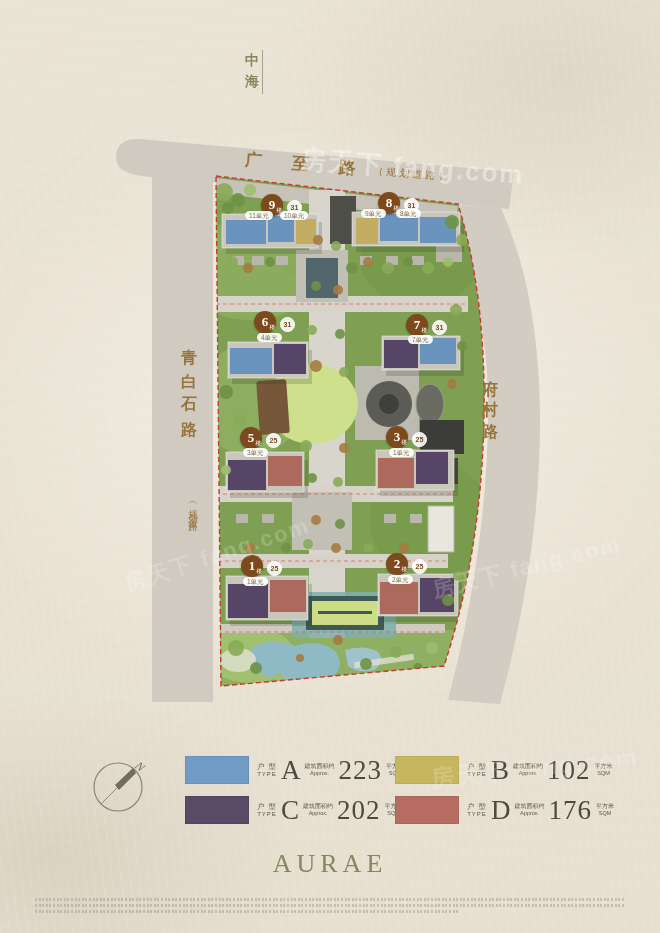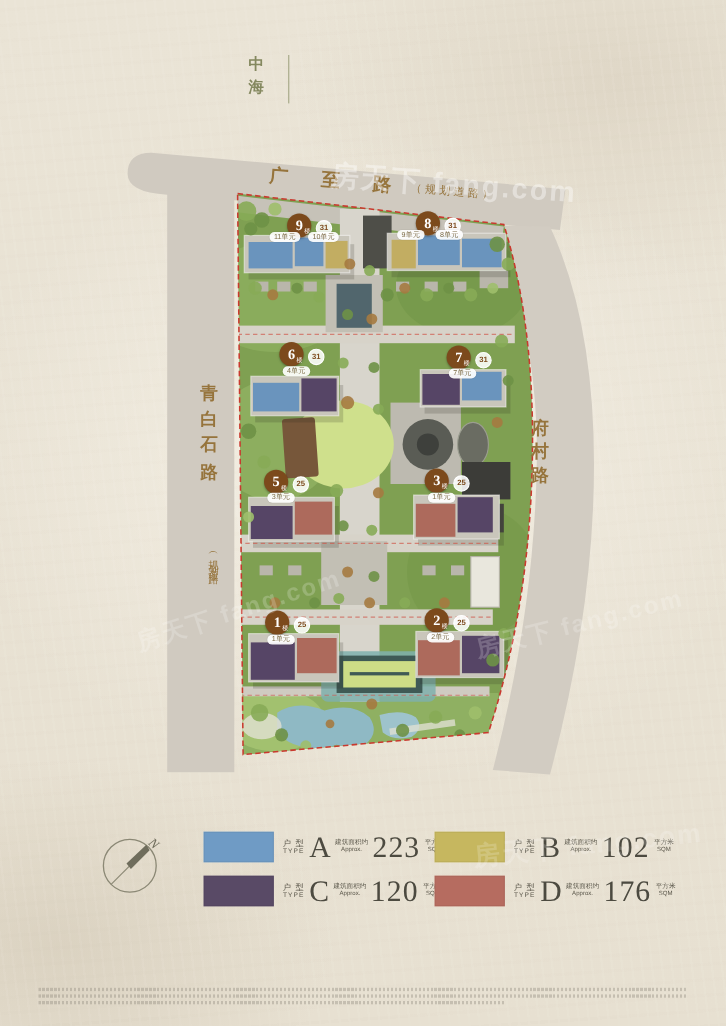--- a/index.html
+++ b/index.html
@@ -10,22 +10,22 @@
       radial-gradient(420px 260px at 85% 8%, rgba(214,204,186,.55), transparent 70%),
       radial-gradient(360px 240px at 8% 92%, rgba(206,196,176,.5), transparent 70%),
       radial-gradient(500px 400px at 50% 45%, rgba(255,252,244,.5), transparent 75%),
       linear-gradient(#eae4d6,#e7e0d1);}
   .texture{position:absolute;inset:0;opacity:.35;pointer-events:none;
     background:
       repeating-linear-gradient(83deg, rgba(255,255,255,.12) 0 2px, transparent 2px 9px),
       repeating-linear-gradient(-4deg, rgba(160,150,130,.05) 0 3px, transparent 3px 14px);}
   
   .title{position:absolute;top:44px;left:0;width:660px;height:58px;}
-  .brand-col{position:absolute;left:224px;top:6px;width:18px;color:#84885f;
-    font-family:Liberation Mono, monospace;font-size:14px;line-height:21px;
+  .brand-col{position:absolute;left:243px;top:6px;width:18px;color:#84885f;
+    font-family:Liberation Serif, serif;font-size:14px;line-height:21px;
     text-align:center;font-weight:600;}
   .title-divider{position:absolute;left:262px;top:6px;width:1px;height:44px;background:#a3a684;}
   .title-name{position:absolute;left:274px;top:8px;color:#84885f;
     font-family:"Liberation Serif",serif;font-size:33px;letter-spacing:11px;font-weight:600;}
   
   svg.map{position:absolute;inset:0;}
   
   .roadlabel{position:absolute;color:#96743c;font-family:"Liberation Serif",serif;font-weight:600;}
   .rl-top{left:246px;top:148px;font-size:17px;letter-spacing:30px;transform:rotate(4.6deg);transform-origin:left top;}
   .rl-topnote{left:374px;top:164px;font-size:10px;letter-spacing:3px;font-weight:400;transform:rotate(4.8deg);transform-origin:left top;}
@@ -357,21 +357,21 @@
         <div class="swatch" style="background: rgb(89, 74, 102);"></div>
         <div class="stack">
           <span class="cn">户 型</span>
           <span class="en">TYPE</span>
         </div>
         <div class="big-letter">C</div>
         <div class="stack tiny">
           <span class="cn">建筑面积约</span>
           <span class="en">Approx.</span>
         </div>
-        <div class="big-num">120</div>
+        <div class="big-num">202</div>
         <div class="stack tiny">
           <span class="cn">平方米</span>
           <span class="en">SQM</span>
         </div>
       </div>
       <div class="legend-item" style="left: 395px; top: 795px;">
         <div class="swatch" style="background: rgb(182, 108, 96);"></div>
         <div class="stack">
           <span class="cn">户 型</span>
           <span class="en">TYPE</span>
@@ -382,19 +382,20 @@
           <span class="en">Approx.</span>
         </div>
         <div class="big-num">176</div>
         <div class="stack tiny">
           <span class="cn">平方米</span>
           <span class="en">SQM</span>
         </div>
       </div>
     </div>
 
+  <div class="aurae">AURAE</div>
 
   <div class="disc">
     <div class="disc-line" style="width:100%"></div>
     <div class="disc-line" style="width:100%"></div>
     <div class="disc-line" style="width:72%"></div>
   </div>
 </div>
 
 </body></html>

